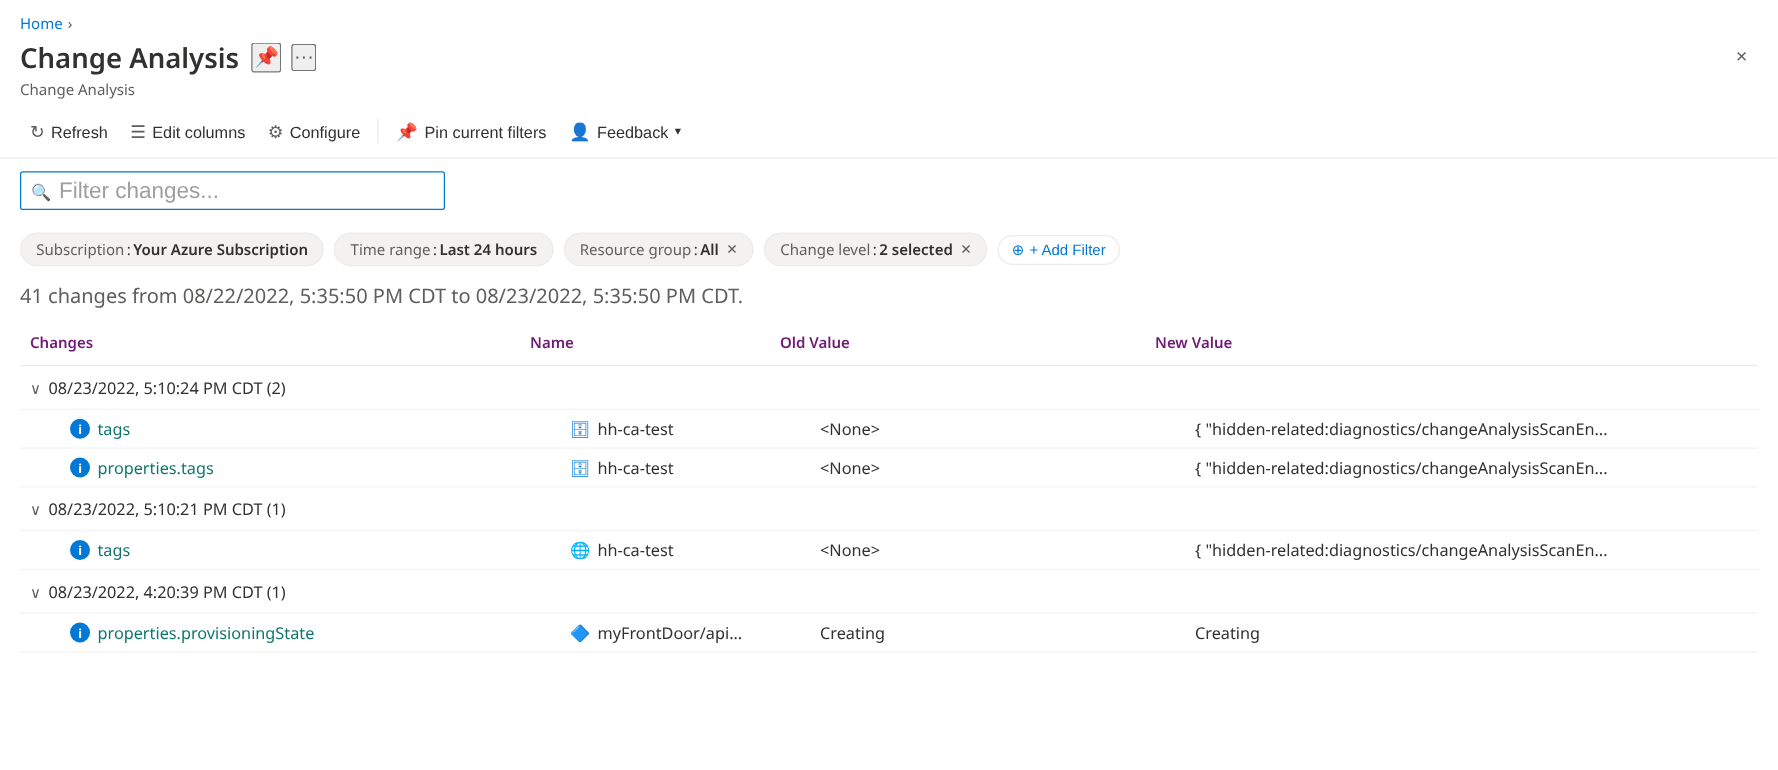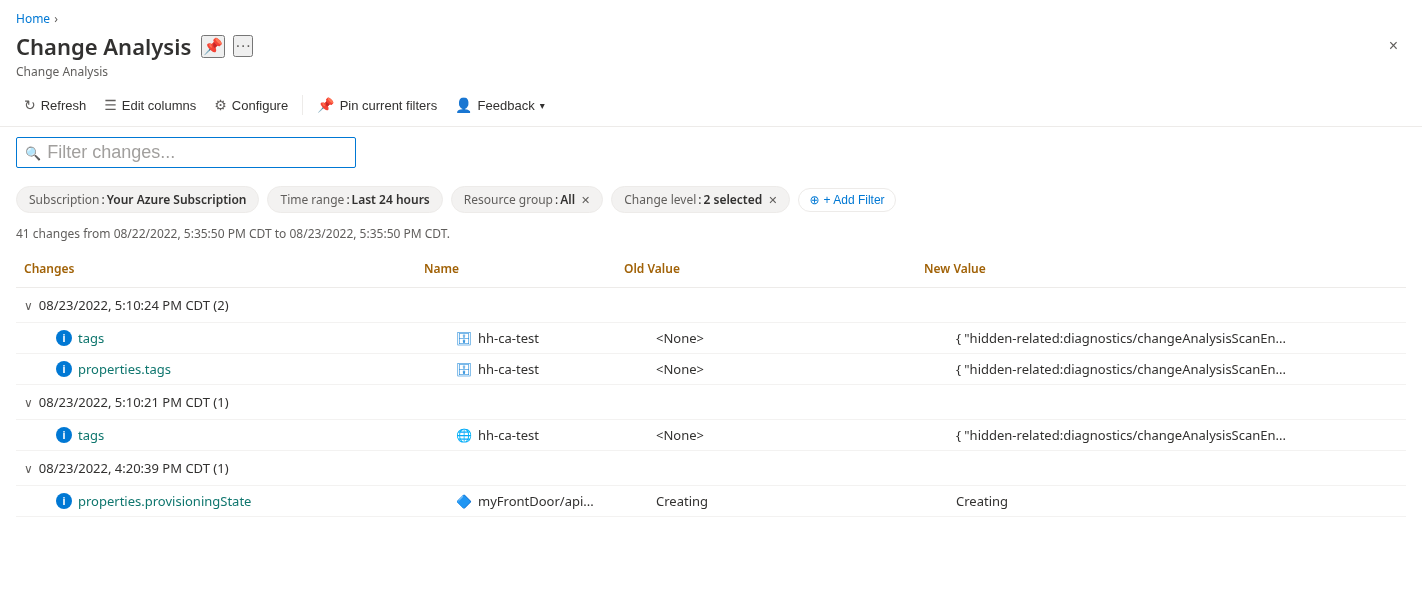--- a/index.html
+++ b/index.html
@@ -128,36 +128,36 @@
       padding: 4px 10px;
       border: 1px solid #edebe9;
       border-radius: 16px;
       background: #fff;
       color: #0078d4;
       font-size: 12px;
       cursor: pointer;
     }
     .result-summary {
       padding: 4px 16px 8px 16px;
-      font-size: 12px;
+      font-size: 16px;
       color: #605e5c;
     }
     .table-container {
       padding: 0 16px;
     }
     .table-header {
       display: grid;
       grid-template-columns: 400px 200px 300px 1fr;
       border-bottom: 1px solid #edebe9;
       padding: 6px 0;
     }
     .table-header-cell {
       font-size: 12px;
       font-weight: 600;
-      color: #a16207;
+      color: #701a75;
       padding: 4px 8px;
     }
     .group-row {
       display: flex;
       align-items: center;
       padding: 8px 8px;
       font-size: 13px;
       font-weight: 400;
       color: #323130;
       gap: 6px;

